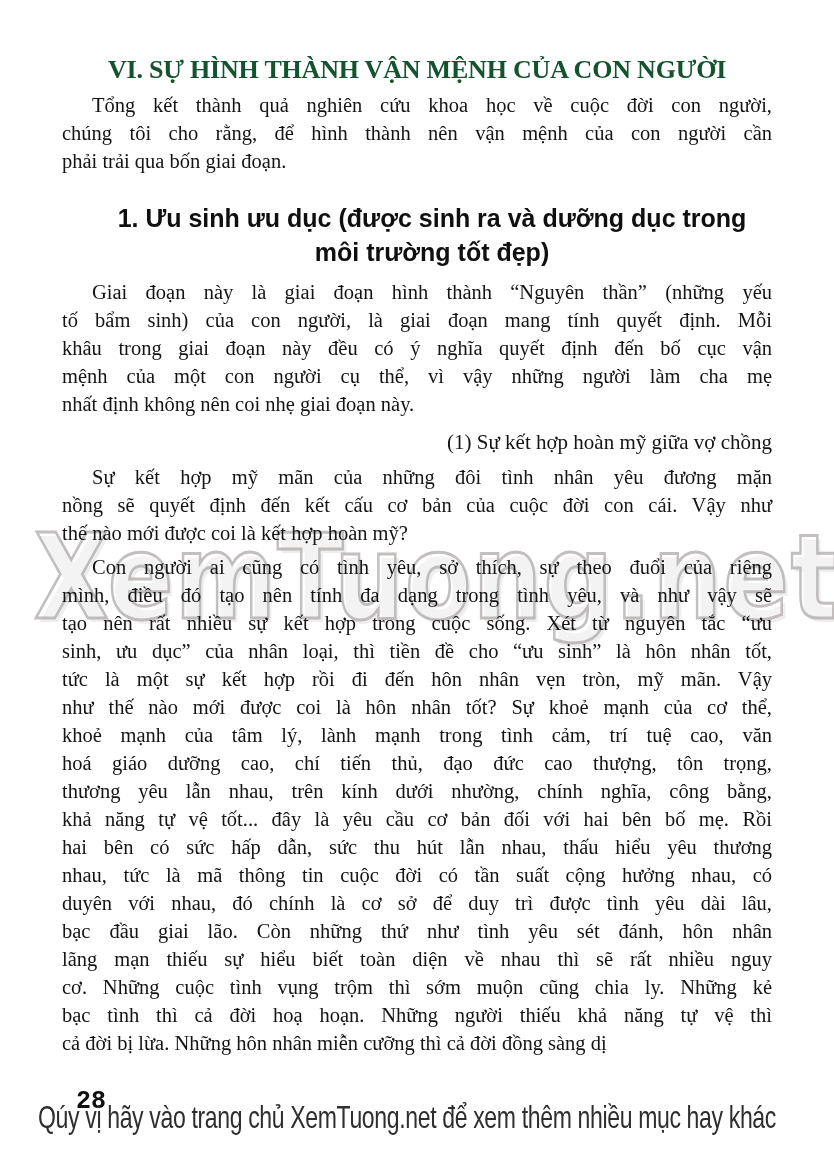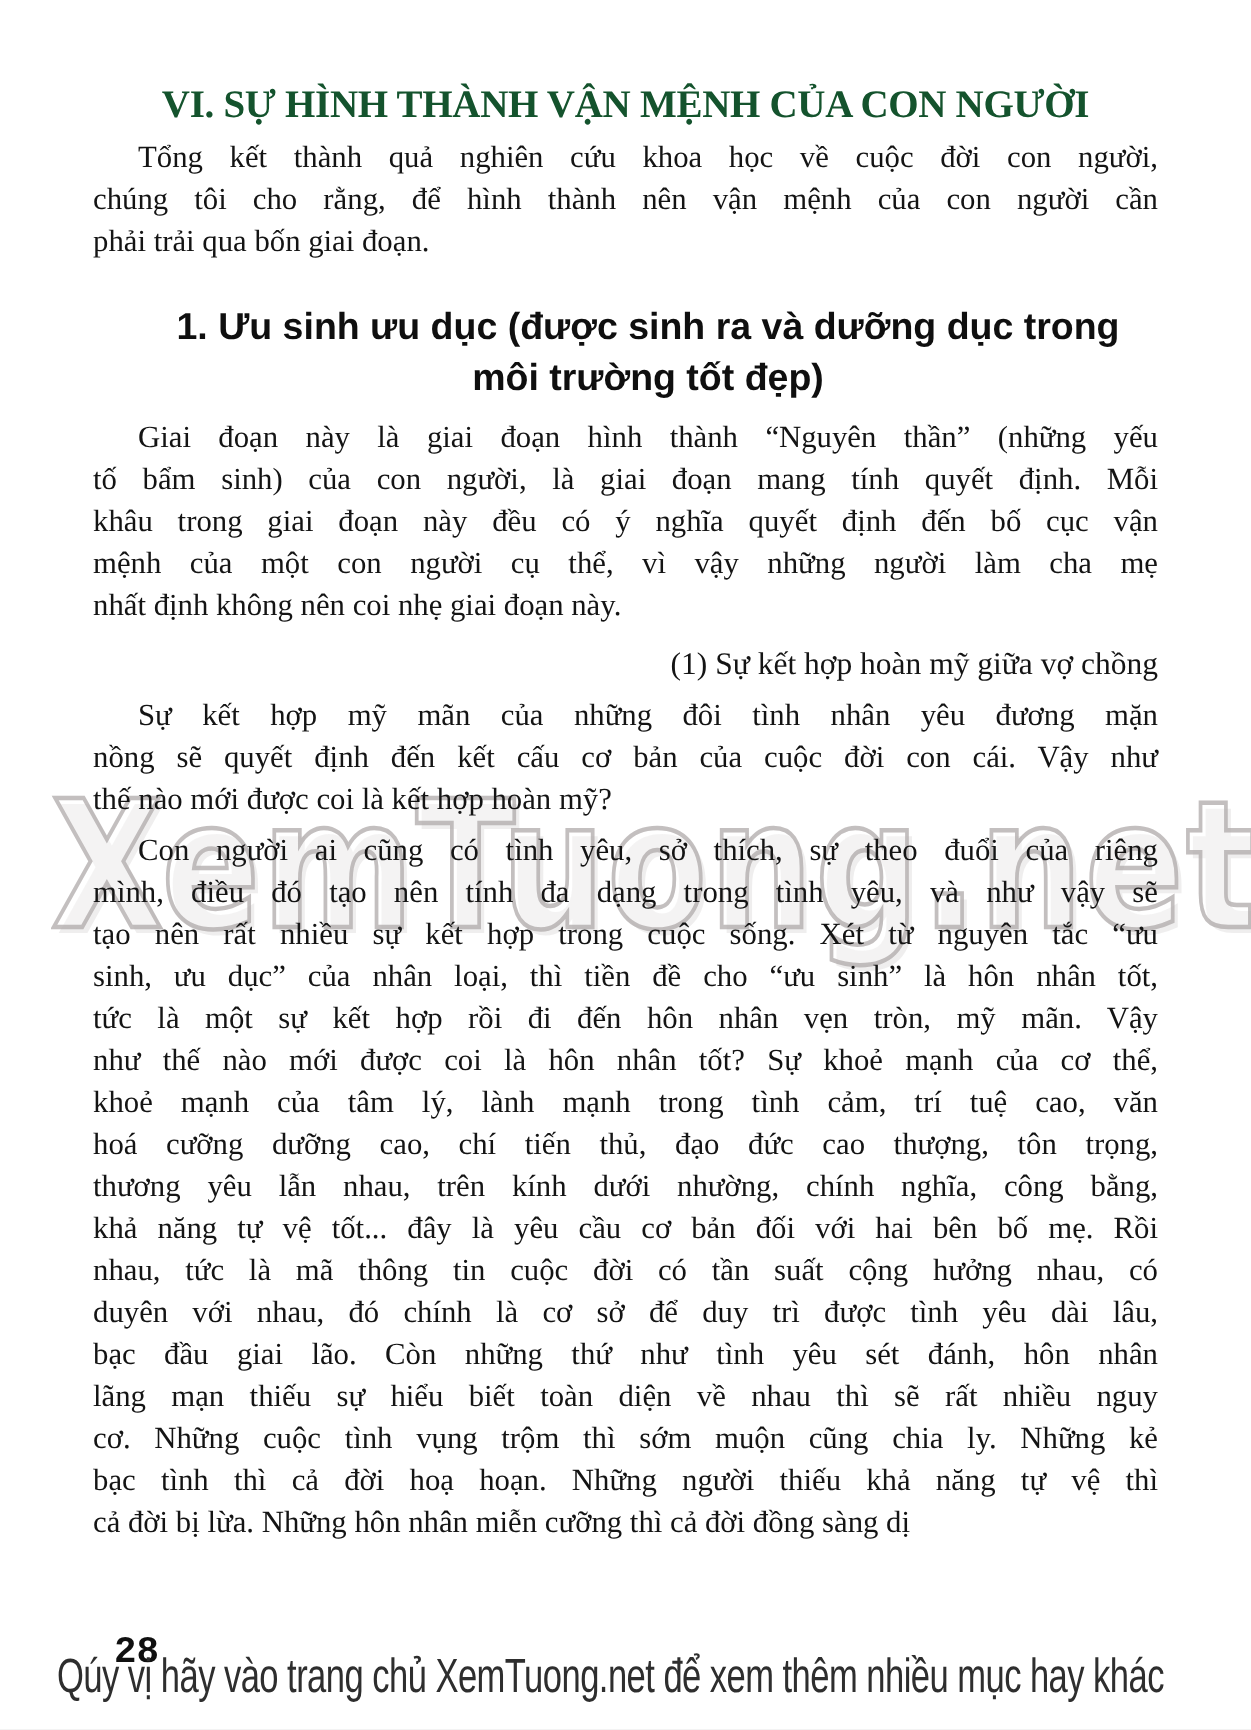--- a/index.html
+++ b/index.html
@@ -145,23 +145,24 @@
     </section>
 
     <section class="para p4">
       <div class="jline indent">Con người ai cũng có tình yêu, sở thích, sự theo đuổi của riêng</div>
       <div class="jline">mình, điều đó tạo nên tính đa dạng trong tình yêu, và như vậy sẽ</div>
       <div class="jline">tạo nên rất nhiều sự kết hợp trong cuộc sống. Xét từ nguyên tắc “ưu</div>
       <div class="jline">sinh, ưu dục” của nhân loại, thì tiền đề cho “ưu sinh” là hôn nhân tốt,</div>
       <div class="jline">tức là một sự kết hợp rồi đi đến hôn nhân vẹn tròn, mỹ mãn. Vậy</div>
       <div class="jline">như thế nào mới được coi là hôn nhân tốt? Sự khoẻ mạnh của cơ thể,</div>
       <div class="jline">khoẻ mạnh của tâm lý, lành mạnh trong tình cảm, trí tuệ cao, văn</div>
-      <div class="jline">hoá cưỡng dưỡng cao, chí tiến thủ, đạo đức cao thượng, tôn trọng,</div>
+      <div class="jline">hoá giáo dưỡng cao, chí tiến thủ, đạo đức cao thượng, tôn trọng,</div>
       <div class="jline">thương yêu lẫn nhau, trên kính dưới nhường, chính nghĩa, công bằng,</div>
       <div class="jline">khả năng tự vệ tốt... đây là yêu cầu cơ bản đối với hai bên bố mẹ. Rồi</div>
+      <div class="jline">hai bên có sức hấp dẫn, sức thu hút lẫn nhau, thấu hiểu yêu thương</div>
       <div class="jline">nhau, tức là mã thông tin cuộc đời có tần suất cộng hưởng nhau, có</div>
       <div class="jline">duyên với nhau, đó chính là cơ sở để duy trì được tình yêu dài lâu,</div>
       <div class="jline">bạc đầu giai lão. Còn những thứ như tình yêu sét đánh, hôn nhân</div>
       <div class="jline">lãng mạn thiếu sự hiểu biết toàn diện về nhau thì sẽ rất nhiều nguy</div>
       <div class="jline">cơ. Những cuộc tình vụng trộm thì sớm muộn cũng chia ly. Những kẻ</div>
       <div class="jline">bạc tình thì cả đời hoạ hoạn. Những người thiếu khả năng tự vệ thì</div>
       <div class="jline end">cả đời bị lừa. Những hôn nhân miễn cưỡng thì cả đời đồng sàng dị</div>
     </section>
 
   </main>

